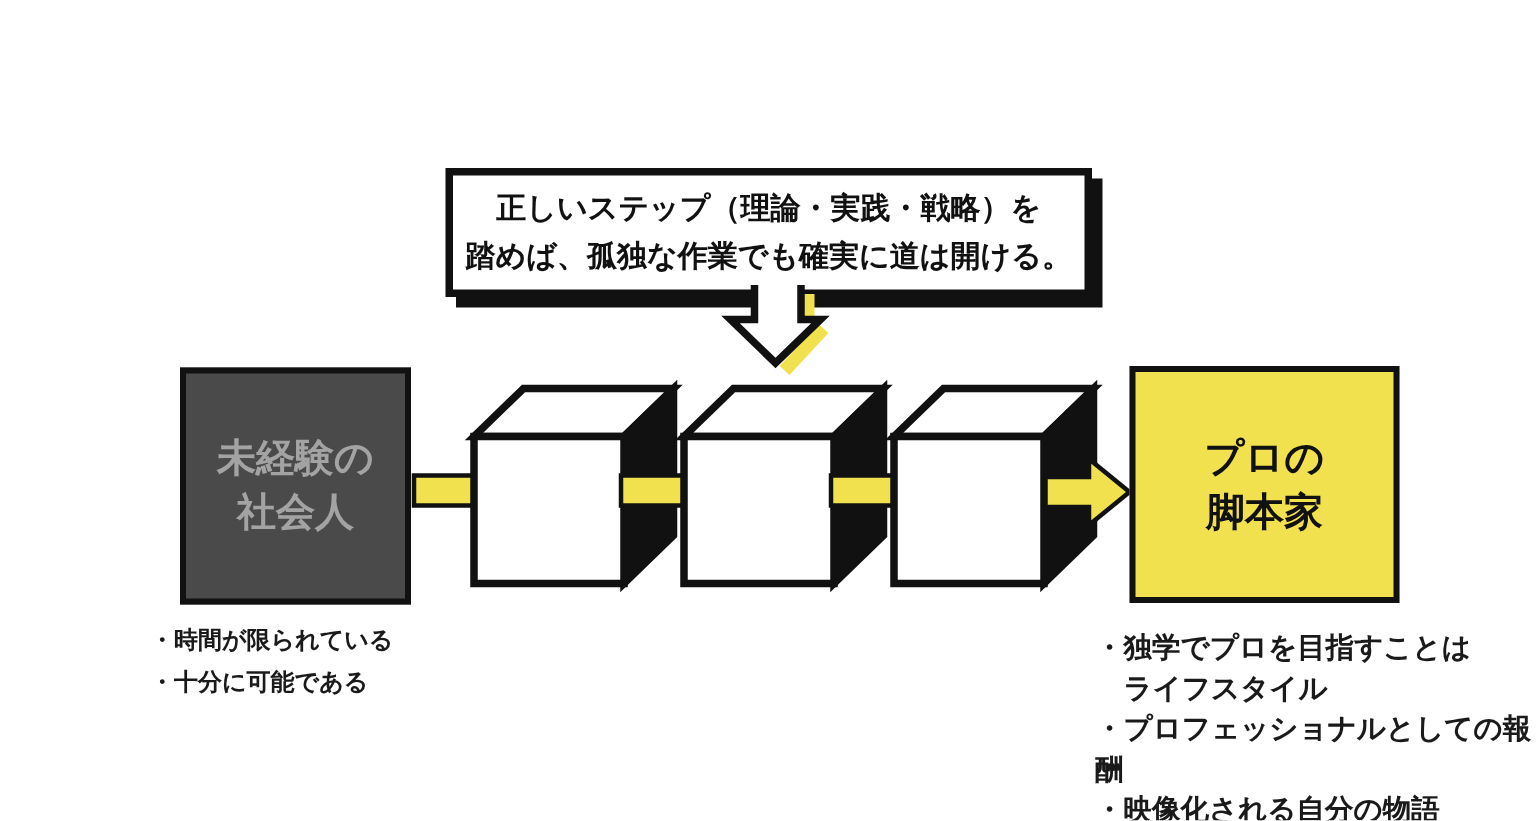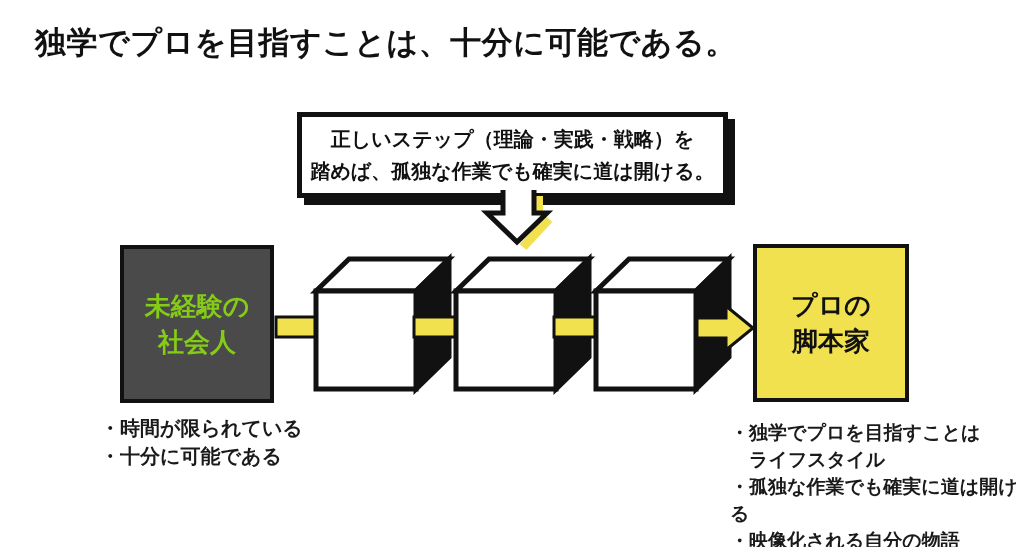--- a/index.html
+++ b/index.html
@@ -105,56 +105,56 @@
     font-weight: 800;
     line-height: 36px;
     white-space: pre-line;
   }
   .start-box {
     left: 120px;
     top: 245px;
     width: 154px;
     height: 158px;
     background: var(--dark-gray, #4a4a4a);
-    color: #84cc16;
+    color: #a3a3a3;
+    font-family: Liberation Serif, serif;
   }
   .end-box {
     left: 753px;
     top: 244px;
-    width: 156px;
+    width: 180px;
     height: 158px;
     background: var(--accent-yellow, #f2e14e);
     color: var(--ink, #111);
   }
 
   .bullet-list {
     position: absolute;
     font-weight: 700;
     color: #1a1a1a;
   }
   .bullet-list .item { white-space: pre-line; }
   .start-list {
     left: 100px;
     top: 414px;
-    font-size: 20px;
+    font-size: 16px;
     line-height: 28px;
   }
   .end-list {
     left: 730px;
     top: 419px;
     font-size: 19px;
     line-height: 27px;
   }
 </style>
 </head>
 <body>
 
 <div class="stage">
 
-  <div class="page-title">独学でプロを目指すことは、十分に可能である。</div>
 
   <svg class="flow-svg" width="1024" height="547" viewBox="0 0 1024 547">
 
     <rect class="connector" x="276" y="317" width="44" height="20"></rect>
 
     <g>
       <polygon class="cube-top" points="316,291 349,259 449,259 416,291"></polygon>
       <polygon class="cube-side" points="416,291 449,259 449,357 416,389"></polygon>
       <rect class="cube-front" x="316" y="291" width="100" height="98"></rect>
     </g>
@@ -200,17 +200,17 @@
   </div>
 
   <div class="bullet-list start-list">
     <div class="item">・時間が限られている</div>
     <div class="item">・十分に可能である</div>
   </div>
 
   <div class="bullet-list end-list">
     <div class="item">・独学でプロを目指すことは
 　ライフスタイル</div>
-    <div class="item">・孤独な作業でも確実に道は開ける</div>
+    <div class="item">・プロフェッショナルとしての報酬</div>
     <div class="item">・映像化される自分の物語</div>
   </div>
 
 </div>
 
 </body></html>

